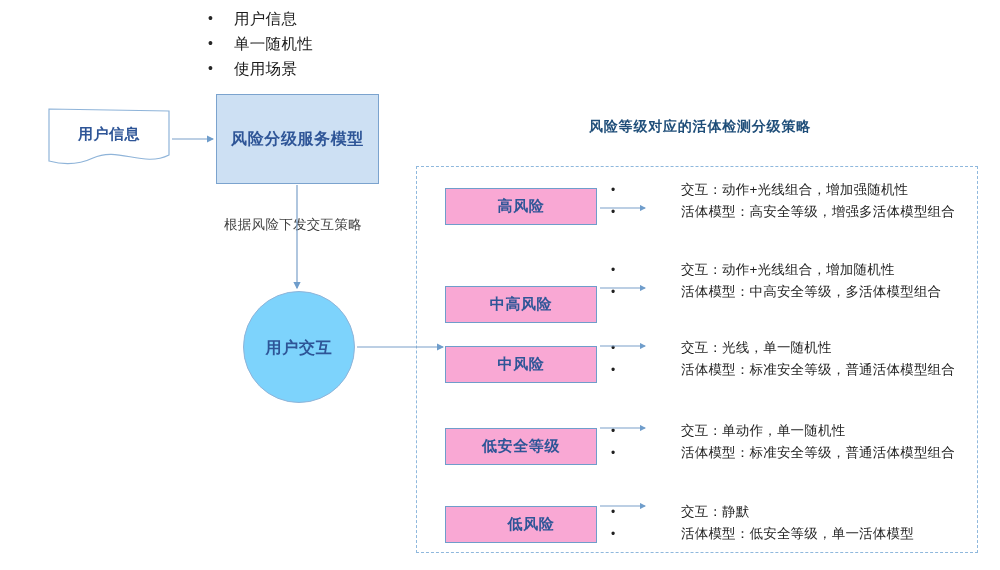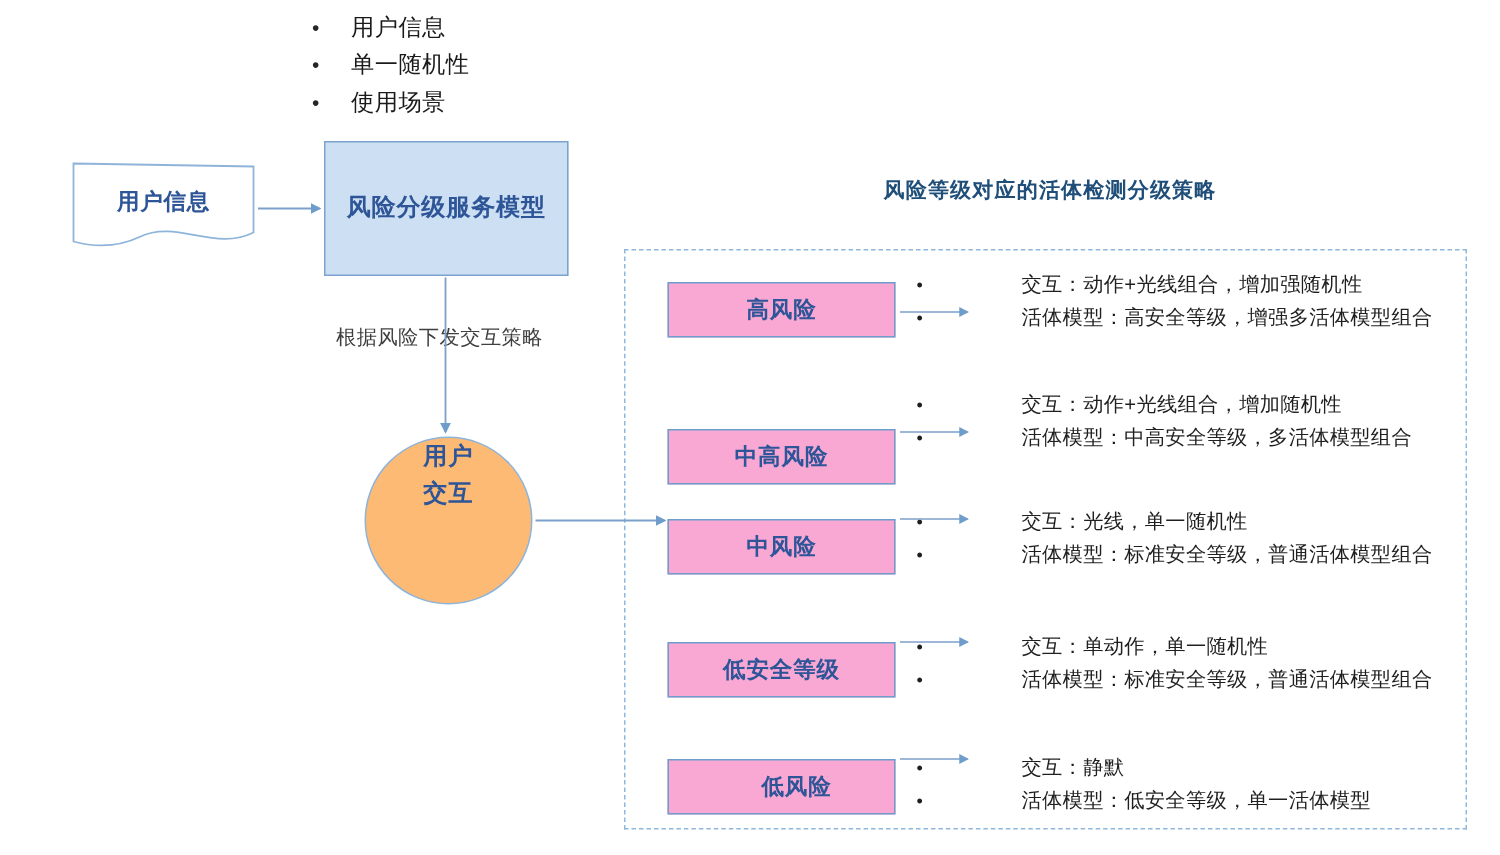--- a/index.html
+++ b/index.html
@@ -110,25 +110,25 @@
 
   
   .circle {
     position: absolute;
     left: 243px;
     top: 291px;
     width: 112px;
     height: 112px;
     border-radius: 50%;
     border: 1.3px solid #8fb4d9;
-    background: #fdba74;
-    display: flex;
-    flex-direction: column;
+    background: #7dd3fc;
+    display: flex;
+    flex-direction: row;
     align-items: center;
-    justify-content: flex-start;
+    justify-content: center;
     box-sizing: border-box;
   }
   .circle .line {
     font-size: 16px;
     font-weight: bold;
     color: #2e5597;
     line-height: 25px;
     letter-spacing: .8px;
   }
 

